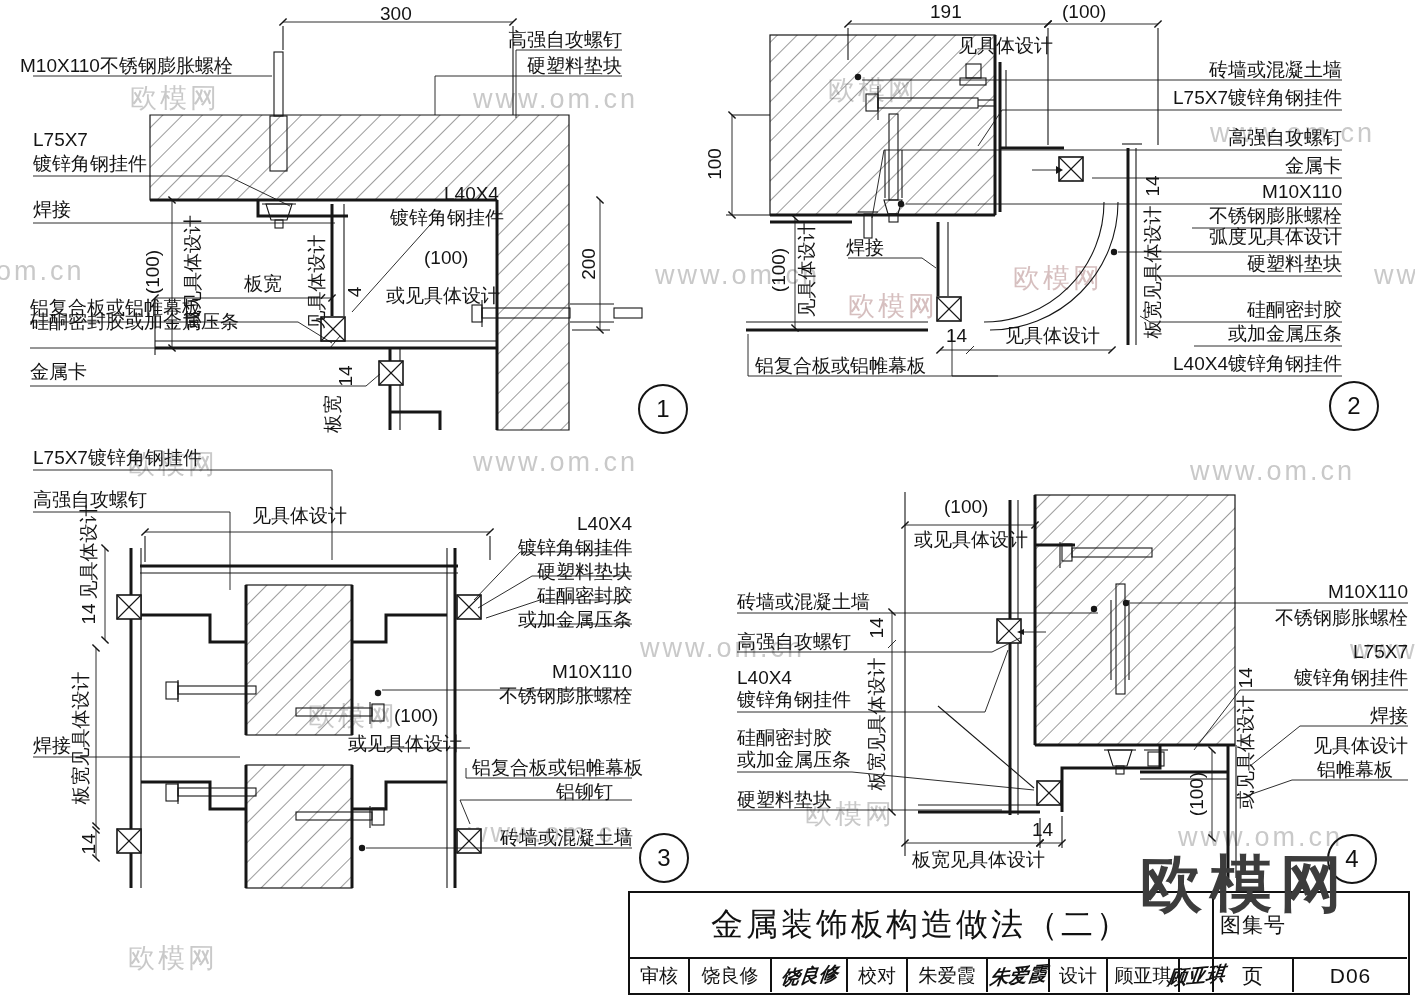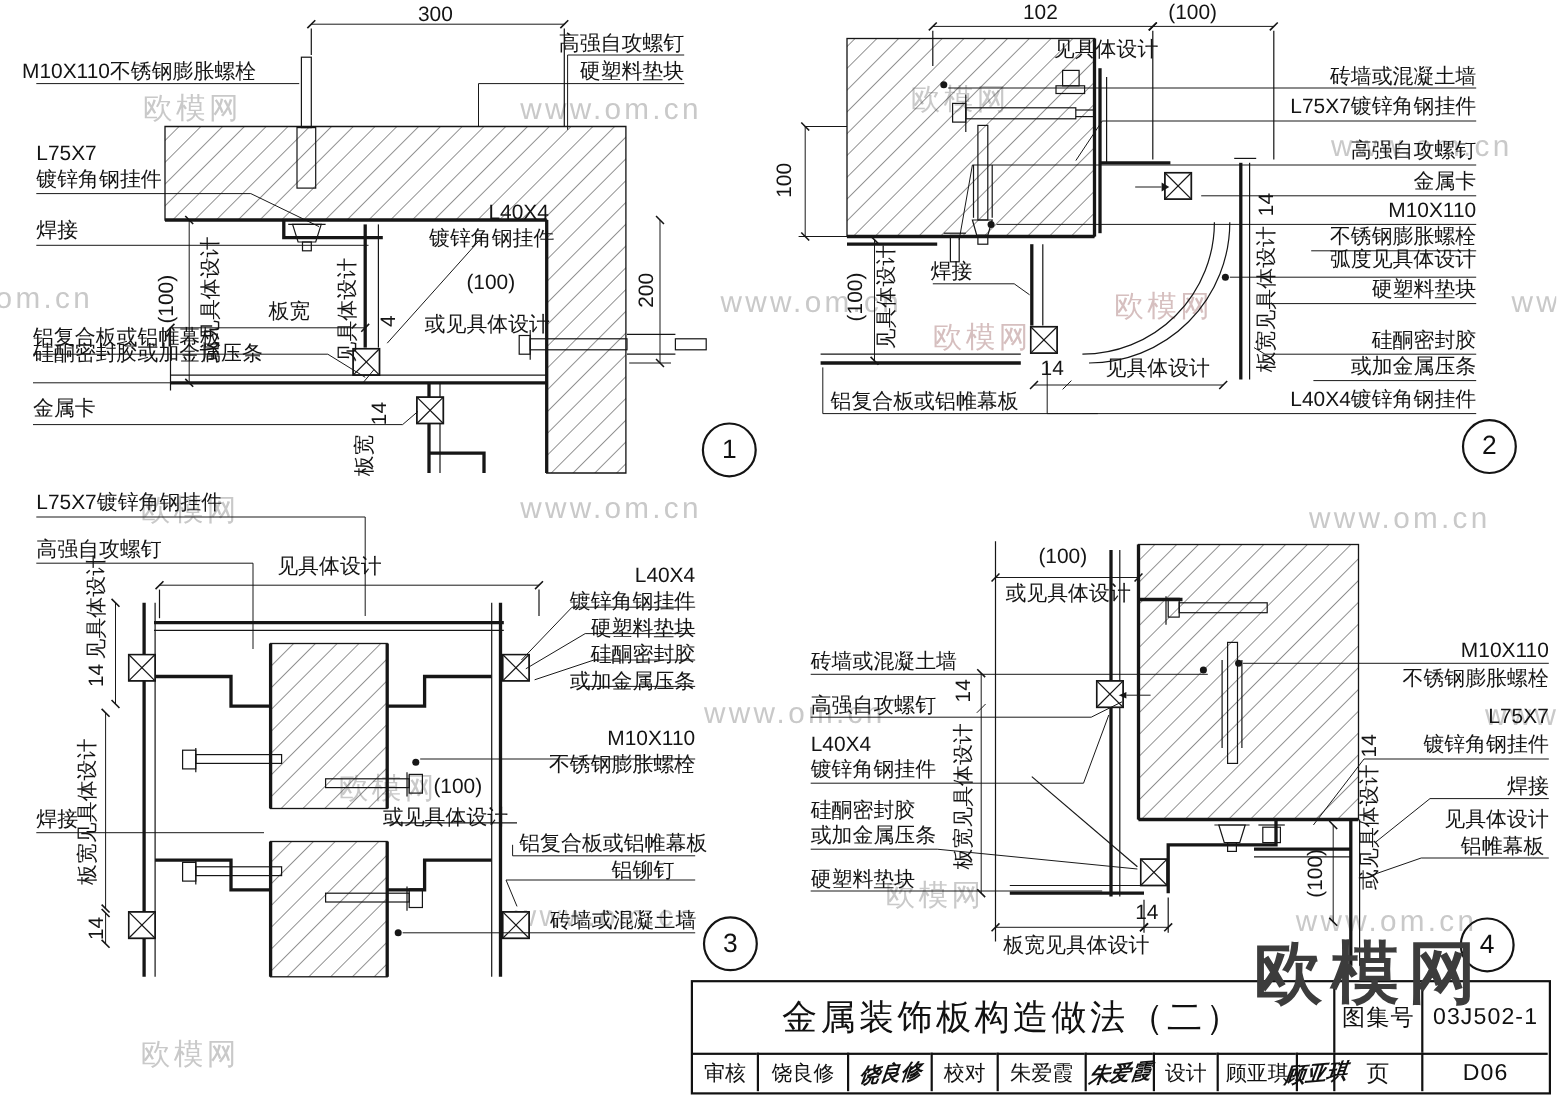--- a/index.html
+++ b/index.html
@@ -338,21 +338,21 @@
     <div class="vlb" style="left:354px;top:292px">4</div>
     <div class="vlb" style="left:316px;top:282px">见具体设计</div>
     <div class="vlb" style="left:345px;top:376px">14</div>
     <div class="vlb" style="left:332px;top:414px">板宽</div>
     <div class="circ" style="left:638px;top:384px">
         <span>1</span>
       </div>
   </div>
 
   <div>
-    <div class="lb" style="left:930px;top:2px">102</div>
+    <div class="lb" style="left:930px;top:2px">191</div>
     <div class="lb" style="left:1062px;top:2px">(100)</div>
     <div class="lb" style="left:958px;top:36px">见具体设计</div>
     <div class="lb" style="right:73px;top:60px">砖墙或混凝土墙</div>
     <div class="lb" style="right:73px;top:88px">L75X7镀锌角钢挂件</div>
     <div class="lb" style="right:73px;top:128px">高强自攻螺钉</div>
     <div class="lb" style="right:73px;top:156px">金属卡</div>
     <div class="lb" style="right:73px;top:182px">M10X110</div>
     <div class="lb" style="right:73px;top:206px">不锈钢膨胀螺栓</div>
     <div class="lb" style="right:73px;top:227px">弧度见具体设计</div>
     <div class="lb" style="right:73px;top:254px">硬塑料垫块</div>
@@ -410,35 +410,34 @@
     <div class="lb" style="left:737px;top:750px">或加金属压条</div>
     <div class="lb" style="left:737px;top:790px">硬塑料垫块</div>
     <div class="vlb" style="left:876px;top:628px">14</div>
     <div class="vlb" style="left:876px;top:724px">板宽见具体设计</div>
     <div class="lb" style="right:7px;top:582px">M10X110</div>
     <div class="lb" style="right:7px;top:608px">不锈钢膨胀螺栓</div>
     <div class="lb" style="right:7px;top:642px">L75X7</div>
     <div class="lb" style="right:7px;top:668px">镀锌角钢挂件</div>
     <div class="lb" style="right:7px;top:706px">焊接</div>
     <div class="lb" style="right:7px;top:736px">见具体设计</div>
-    <div class="lb" style="right:11px;top:760px">铝帷幕板</div>
+    <div class="lb" style="right:22px;top:760px">铝帷幕板</div>
     <div class="lb" style="left:1032px;top:820px">14</div>
     <div class="vlb" style="left:1245px;top:752px">或见具体设计</div>
     <div class="vlb" style="left:1196px;top:794px">(100)</div>
     <div class="vlb" style="left:1245px;top:678px">14</div>
     <div class="lb" style="left:912px;top:850px">板宽见具体设计</div>
     <div class="circ" style="left:1327px;top:834px">
         <span>4</span>
       </div>
   </div>
 
   <div id="tb">
     <div class="tbc nl nt tb-title" style="left:0;top:0;width:582px;height:64px">金属装饰板构造做法（二）</div>
     <div class="tbc nt tb-mid" style="left:582px;top:0;width:80px;height:64px">图集号</div>
-    <div class="tbc nt tb-mid" style="left:662px;top:0;width:115px;height:64px">03J502-1</div>
 
     <div class="tbc nl tb-sm" style="left:0;top:64px;width:58px;height:35px">审核</div>
     <div class="tbc tb-sm" style="left:58px;top:64px;width:82px;height:35px">饶良修</div>
     <div class="tbc" style="left:140px;top:64px;width:76px;height:35px">
       <span class="sig">饶良修</span>
     </div>
     <div class="tbc tb-sm" style="left:216px;top:64px;width:60px;height:35px">校对</div>
     <div class="tbc tb-sm" style="left:276px;top:64px;width:80px;height:35px">朱爱霞</div>
     <div class="tbc" style="left:356px;top:64px;width:62px;height:35px">
       <span class="sig">朱爱霞</span>

